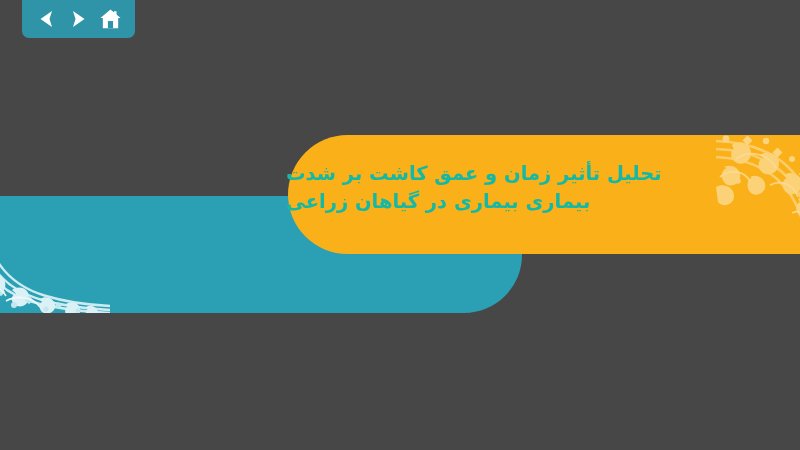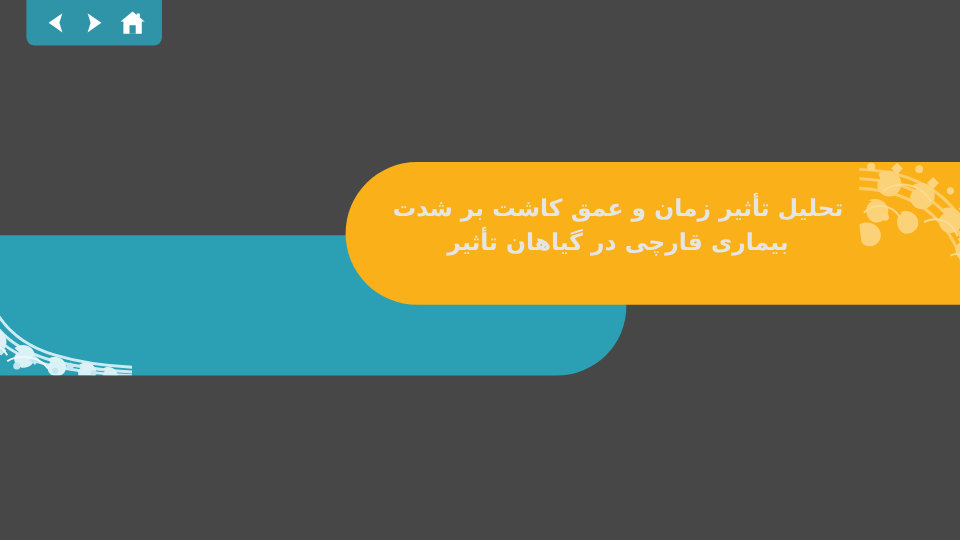--- a/index.html
+++ b/index.html
@@ -51,26 +51,26 @@
     overflow:hidden;
   }
   #orange-ornament {
     position:absolute; right:0px; top:0px;
     width:132px; height:108px;
     opacity:.55;
   }
 
   
   #title-block {
-    position:absolute; left:300px; top:160px;
+    position:absolute; left:286px; top:160px;
     width:430px;
     z-index:30;
-    text-align:center;
+    text-align:left;
     direction:rtl;
-    color:#e5e5e5;
+    color:#14b8a6;
     font-size:19.5px;
     line-height:28px;
     font-weight:bold;
     letter-spacing:.2px;
   }
   #title-block .tline { display:block; white-space:nowrap; }
 </style>
 </head>
 <body>
 
@@ -172,14 +172,14 @@
       <path d="M20,24 c14,-10 32,-5 40,9"></path>
       <path d="M54,50 c12,-6 24,0 28,12"></path>
       <path d="M4,42 c10,-9 24,-6 30,4"></path>
       <path d="M76,78 c8,-4 16,2 17,12"></path>
     </g>
   </svg>
 </div>
 
 <div id="title-block">
   <span class="tline">تحلیل تأثیر زمان و عمق کاشت بر شدت</span>
-  <span class="tline">بیماری قارچی در گیاهان تأثیر</span>
+  <span class="tline">بیماری بیماری در گیاهان زراعی</span>
 </div>
 
 </body></html>

